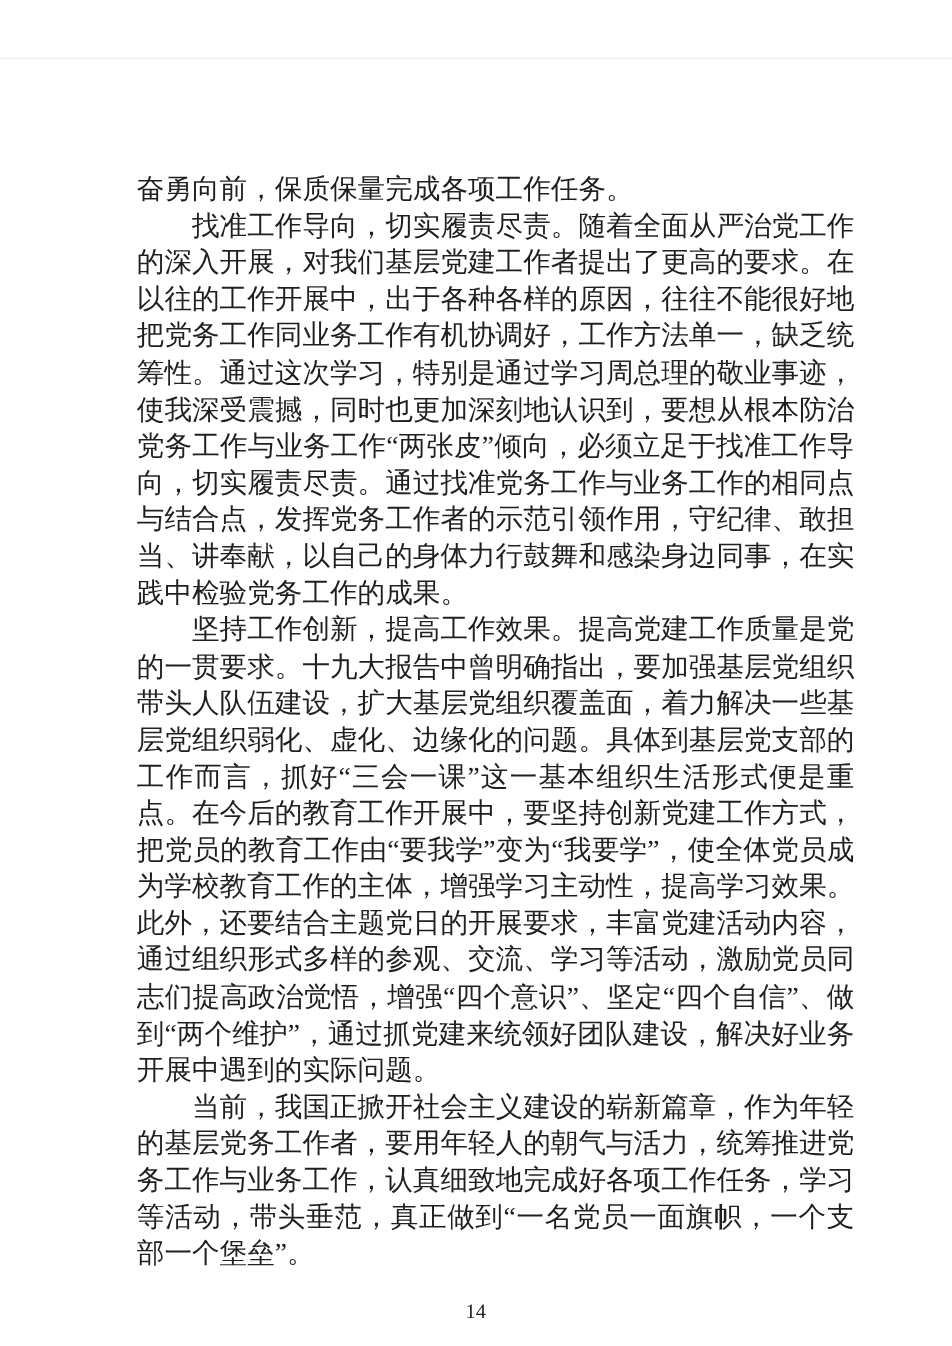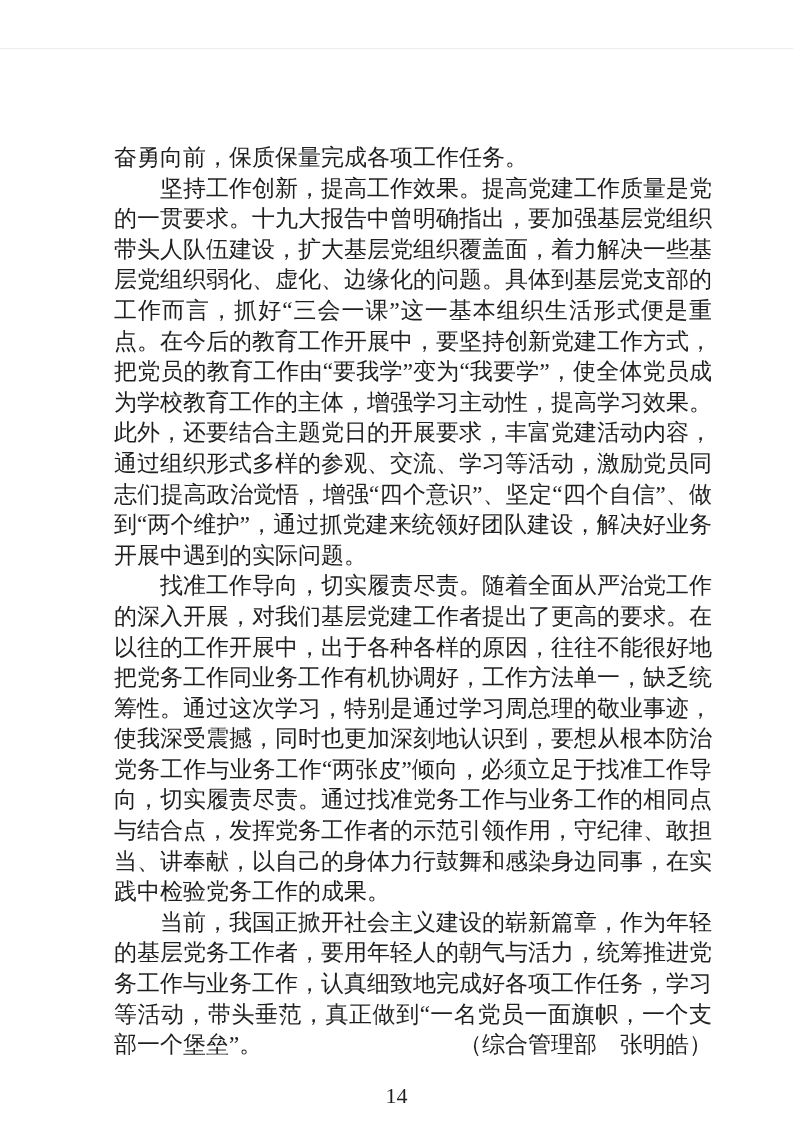--- a/index.html
+++ b/index.html
@@ -38,32 +38,31 @@
   }
   .signature {
     float: right;
   }
   .page-number {
     position: absolute;
     top: 1034px;
     left: 0;
     width: 100%;
     text-align: center;
-    font-size: 22px;
+    font-size: 17px;
     color: #1f1f1f;
     font-family: "Liberation Serif", "DejaVu Serif", serif;
   }
 </style>
 </head>
 <body>
 
 <div class="page">
   <div class="text-block">
     <p class="para">奋勇向前，保质保量完成各项工作任务。</p>
+    <p class="para indent">找准工作导向，切实履责尽责。随着全面从严治党工作的深入开展，对我们基层党建工作者提出了更高的要求。在以往的工作开展中，出于各种各样的原因，往往不能很好地把党务工作同业务工作有机协调好，工作方法单一，缺乏统筹性。通过这次学习，特别是通过学习周总理的敬业事迹，使我深受震撼，同时也更加深刻地认识到，要想从根本防治党务工作与业务工作“两张皮”倾向，必须立足于找准工作导向，切实履责尽责。通过找准党务工作与业务工作的相同点与结合点，发挥党务工作者的示范引领作用，守纪律、敢担当、讲奉献，以自己的身体力行鼓舞和感染身边同事，在实践中检验党务工作的成果。</p>
     <p class="para indent">坚持工作创新，提高工作效果。提高党建工作质量是党的一贯要求。十九大报告中曾明确指出，要加强基层党组织带头人队伍建设，扩大基层党组织覆盖面，着力解决一些基层党组织弱化、虚化、边缘化的问题。具体到基层党支部的工作而言，抓好“三会一课”这一基本组织生活形式便是重点。在今后的教育工作开展中，要坚持创新党建工作方式，把党员的教育工作由“要我学”变为“我要学”，使全体党员成为学校教育工作的主体，增强学习主动性，提高学习效果。此外，还要结合主题党日的开展要求，丰富党建活动内容，通过组织形式多样的参观、交流、学习等活动，激励党员同志们提高政治觉悟，增强“四个意识”、坚定“四个自信”、做到“两个维护”，通过抓党建来统领好团队建设，解决好业务开展中遇到的实际问题。</p>
-    <p class="para indent">找准工作导向，切实履责尽责。随着全面从严治党工作的深入开展，对我们基层党建工作者提出了更高的要求。在以往的工作开展中，出于各种各样的原因，往往不能很好地把党务工作同业务工作有机协调好，工作方法单一，缺乏统筹性。通过这次学习，特别是通过学习周总理的敬业事迹，使我深受震撼，同时也更加深刻地认识到，要想从根本防治党务工作与业务工作“两张皮”倾向，必须立足于找准工作导向，切实履责尽责。通过找准党务工作与业务工作的相同点与结合点，发挥党务工作者的示范引领作用，守纪律、敢担当、讲奉献，以自己的身体力行鼓舞和感染身边同事，在实践中检验党务工作的成果。</p>
     <p class="para indent">
       <span>当前，我国正掀开社会主义建设的崭新篇章，作为年轻的基层党务工作者，要用年轻人的朝气与活力，统筹推进党务工作与业务工作，认真细致地完成好各项工作任务，学习等活动，带头垂范，真正做到“一名党员一面旗帜，一个支部一个堡垒”。</span>
-      <span class="signature">（综合管理部　张明皓）</span>
     </p>
   </div>
   <div class="page-number">14</div>
 </div>
 
 </body></html>

